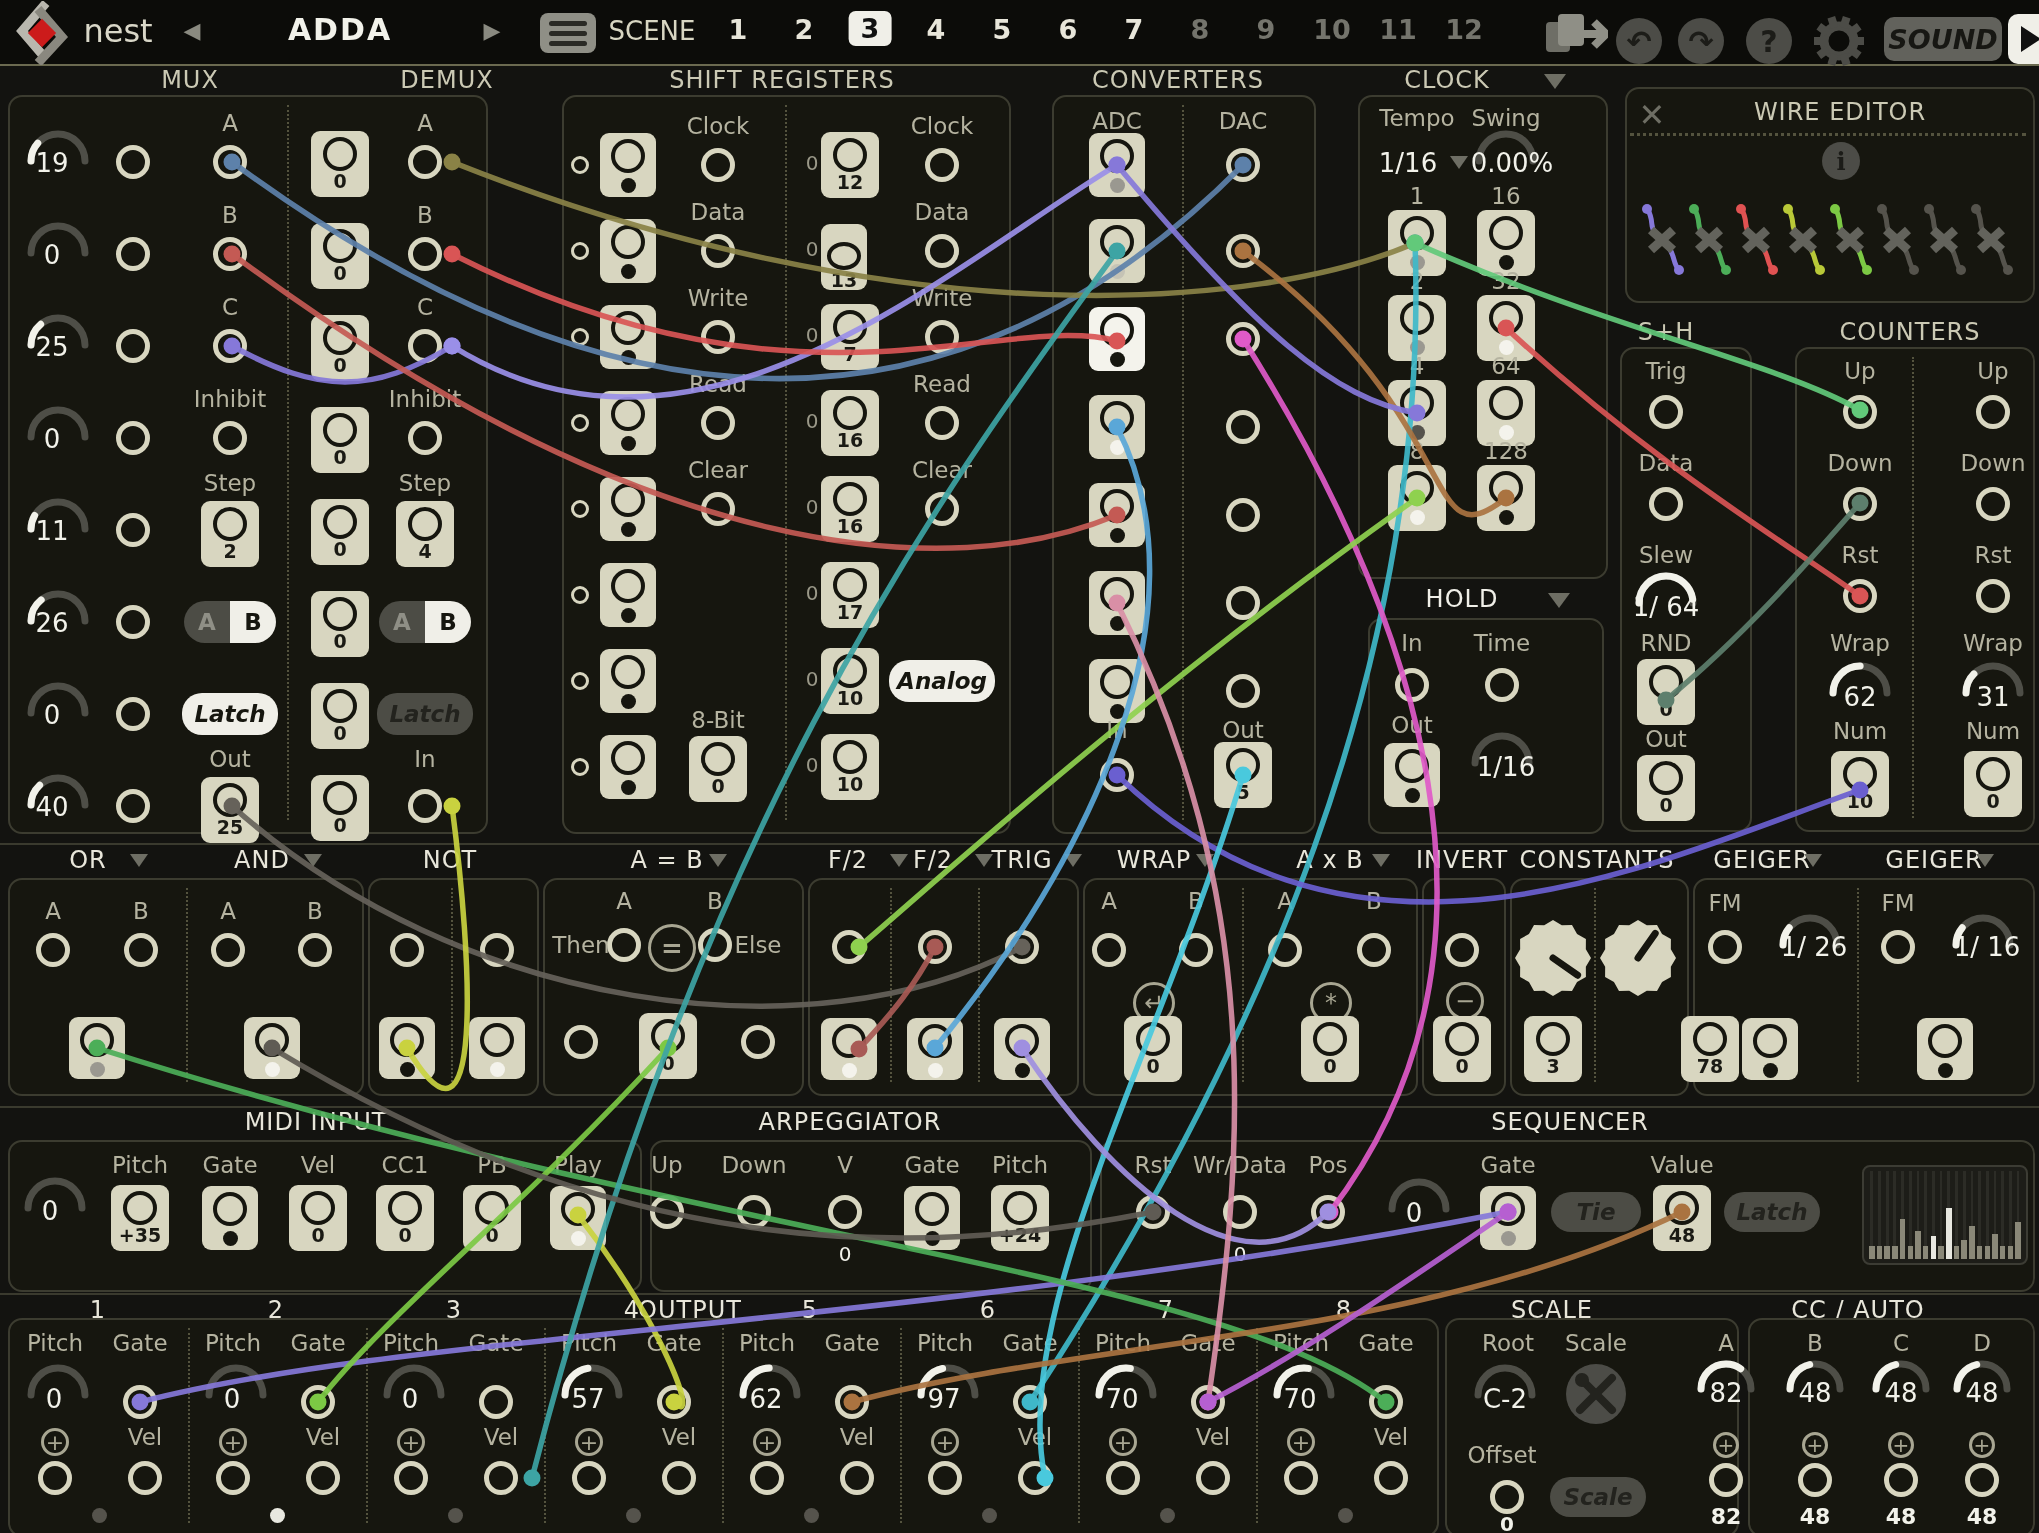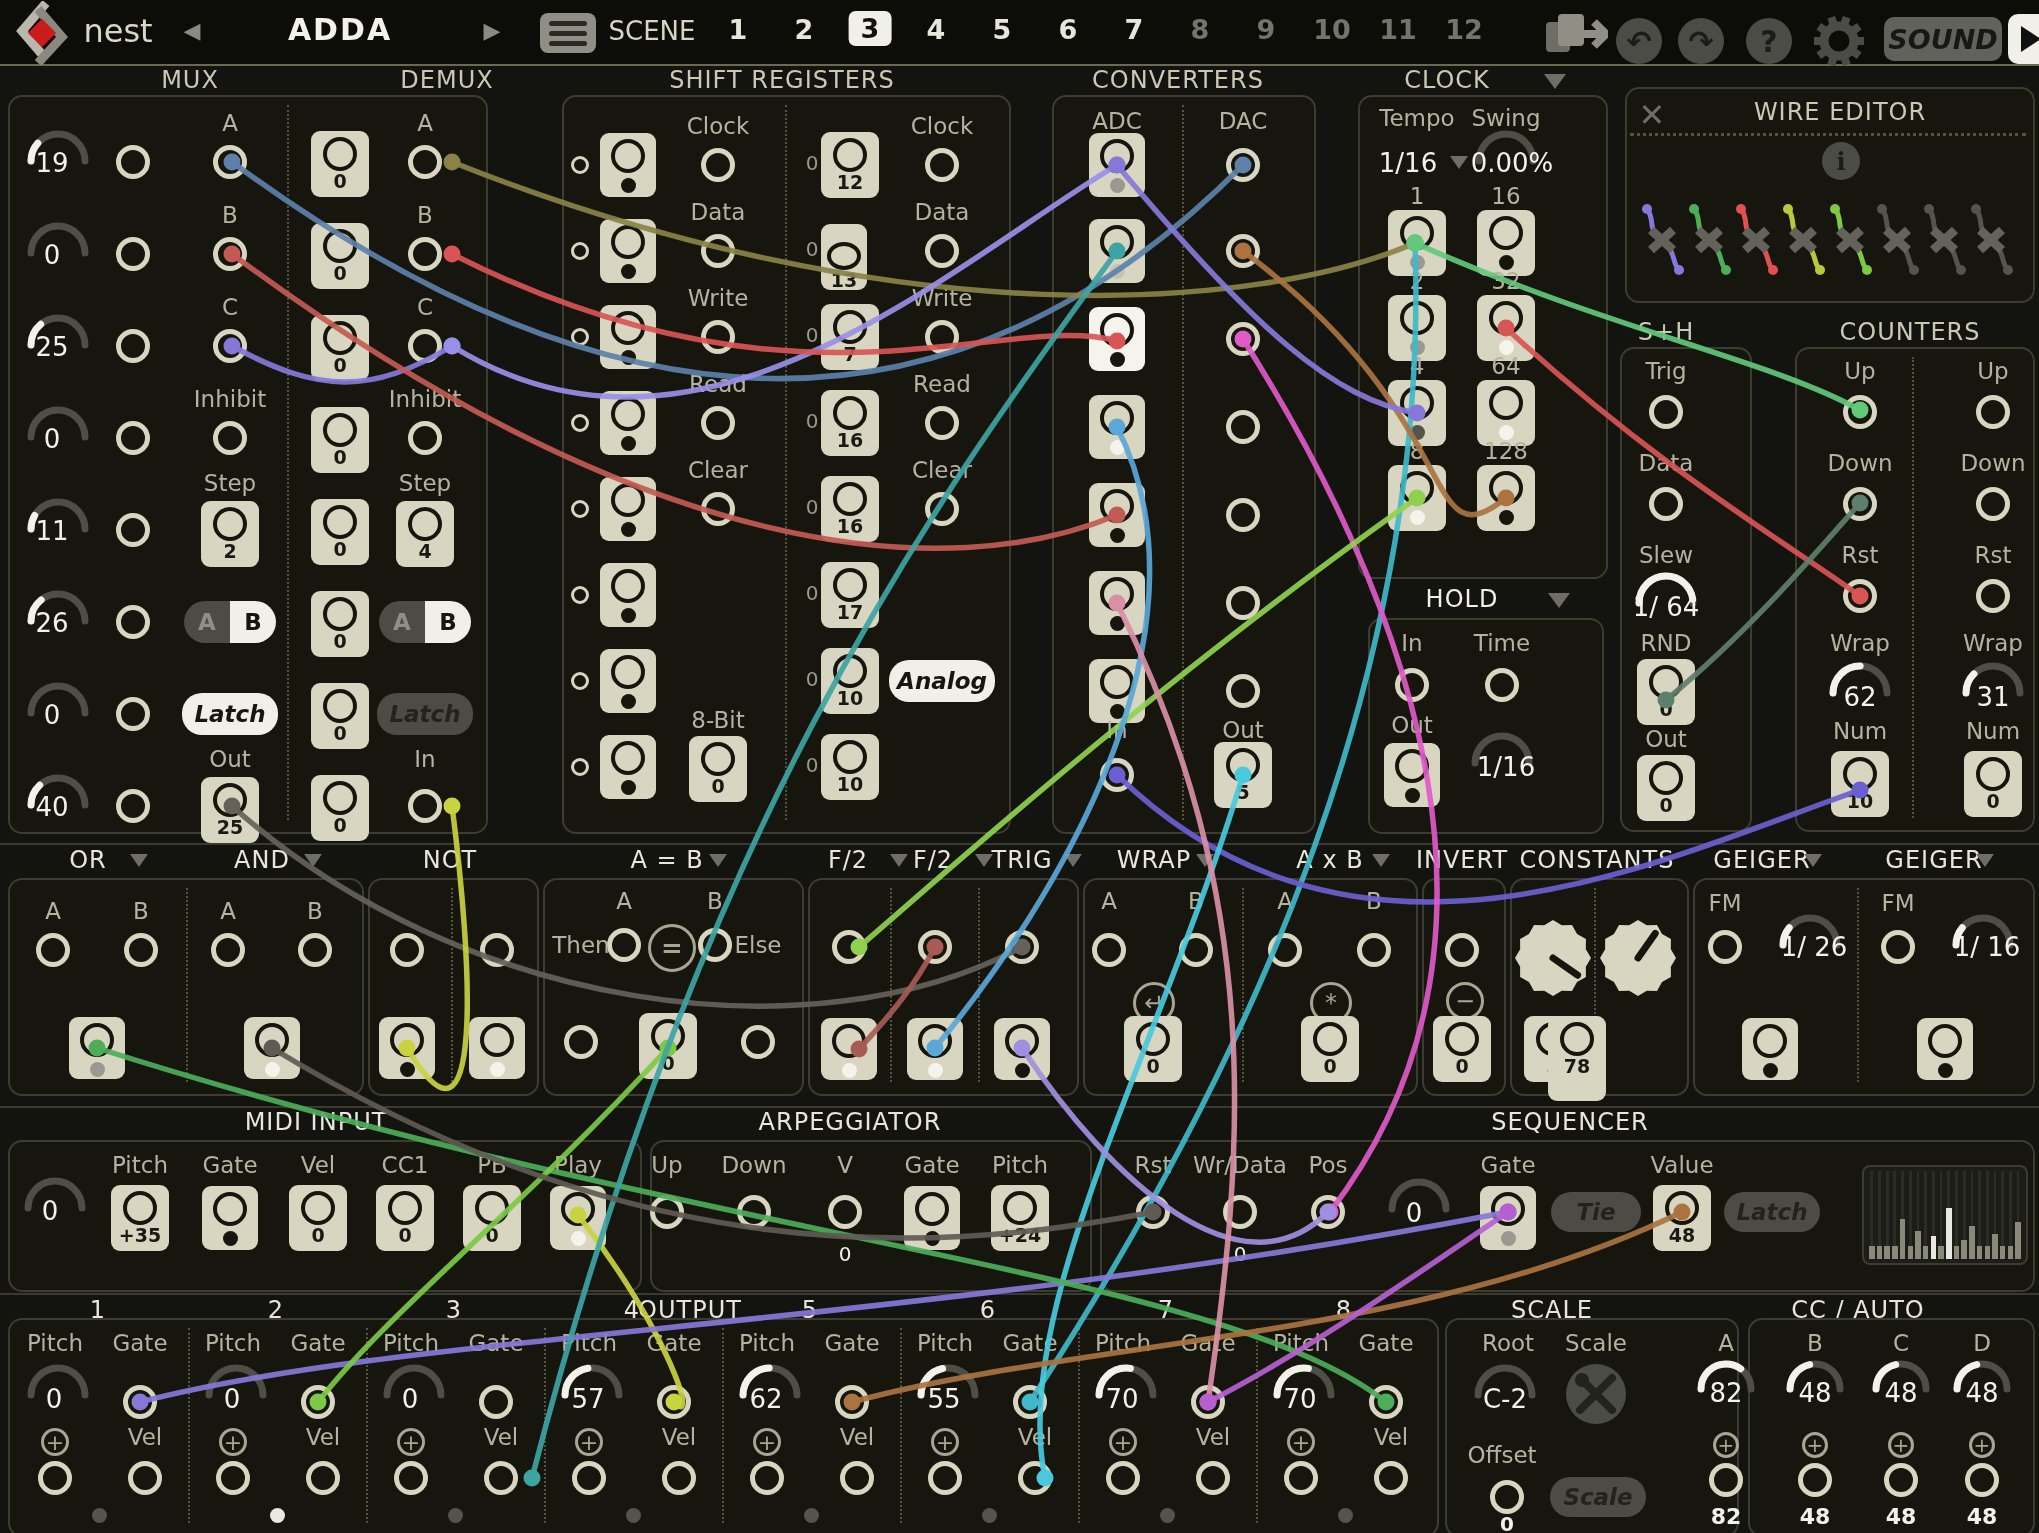--- a/index.html
+++ b/index.html
@@ -724,21 +724,21 @@
       <line x1="42" y1="42" x2="66.57456132866976" y2="59.20729309053138" stroke="#16160f" stroke-width="7" stroke-linecap="round"></line>
     </svg>
     <div class="jackbox" style="left: 1524px; top: 1016px; width: 58px; height: 66px; padding-top: 6px;">
       <div class="ring" style="width: 34px; height: 34px;"></div>
       <div class="bval">3</div>
     </div>
     <svg width="84" height="84" style="left: 1596px; top: 916px;">
       <polygon points="80,42 74.84147809382833,50.7998475334857 74.90896534380867,61 66.04163056034261,66.04163056034261 61,74.90896534380866 50.7998475334857,74.84147809382833 42,80 33.20015246651429,74.84147809382833 23.000000000000007,74.90896534380867 17.958369439657385,66.04163056034261 9.091034656191326,61 9.158521906171678,50.79984753348572 4,42.00000000000001 9.158521906171671,33.20015246651431 9.091034656191333,22.999999999999996 17.95836943965738,17.958369439657385 22.999999999999982,9.09103465619134 33.2001524665143,9.158521906171678 41.99999999999999,4 50.79984753348572,9.158521906171678 61,9.091034656191333 66.04163056034261,17.95836943965738 74.90896534380866,22.999999999999982 74.84147809382833,33.2001524665143 " fill="#d8d6c0"></polygon>
       <line x1="42" y1="42" x2="59.20729309053138" y2="17.425438671330244" stroke="#16160f" stroke-width="7" stroke-linecap="round"></line>
     </svg>
-    <div class="jackbox" style="left: 1548px; top: 1016px; width: 58px; height: 85px; padding-top: 6px;">
+    <div class="jackbox" style="left: 1681px; top: 1016px; width: 58px; height: 66px; padding-top: 6px;">
       <div class="ring" style="width: 34px; height: 34px;"></div>
       <div class="bval">78</div>
     </div>
     <div class="lbl" style="left: 1725px; top: 890px;">FM</div>
     <div class="port" style="left: 1708px; top: 930px; width: 34px; height: 34px;"></div>
     <svg width="64" height="39" style="left: 1778px; top: 913px;">
       <path d="M 5 32 A 27 27 0 0 1 59 32" fill="none" stroke="#4e4e47" stroke-width="7" stroke-linecap="round"></path>
       <path d="M 5 32 A 27 27 0 0 1 59 32" fill="none" stroke="#f2f2ea" stroke-width="7" stroke-linecap="round" stroke-dasharray="18.661060362323372 169.64600329384882"></path>
     </svg>
     <div class="val" style="left: 1814px; top: 932px;">1/ 26</div>
@@ -997,21 +997,21 @@
     <div class="port" style="left: 750px; top: 1461px; width: 34px; height: 34px;"></div>
     <div class="port" style="left: 840px; top: 1461px; width: 34px; height: 34px;"></div>
     <div style="position: absolute; left: 804px; top: 1508px; width: 15px; height: 15px; border-radius: 50%; background: rgb(85, 83, 76);"></div>
     <div class="dotline" style="left: 900px; top: 1328px; height: 195px;"></div>
     <div class="lbl" style="left: 945px; top: 1330px;">Pitch</div>
     <div class="lbl" style="left: 1030px; top: 1330px;">Gate</div>
     <svg width="64" height="39" style="left: 916px; top: 1363px;">
       <path d="M 5 32 A 27 27 0 0 1 59 32" fill="none" stroke="#4e4e47" stroke-width="7" stroke-linecap="round"></path>
       <path d="M 5 32 A 27 27 0 0 1 59 32" fill="none" stroke="#f2f2ea" stroke-width="7" stroke-linecap="round" stroke-dasharray="36.73437079197514 169.64600329384882"></path>
     </svg>
-    <div class="val" style="left: 944px; top: 1384px;">55</div>
+    <div class="val" style="left: 944px; top: 1384px;">97</div>
     <div class="port" style="left: 1013px; top: 1385px; width: 34px; height: 34px;"></div>
     <div style="position: absolute; left: 931px; top: 1428px; width: 28px; height: 28px; border: 3px solid rgb(168, 166, 146); border-radius: 50%; color: rgb(168, 166, 146); display: flex; align-items: center; justify-content: center; font-size: 22px; box-sizing: border-box;">+</div>
     <div class="lbl" style="left: 1035px; top: 1424px;">Vel</div>
     <div class="port" style="left: 928px; top: 1461px; width: 34px; height: 34px;"></div>
     <div class="port" style="left: 1018px; top: 1461px; width: 34px; height: 34px;"></div>
     <div style="position: absolute; left: 982px; top: 1508px; width: 15px; height: 15px; border-radius: 50%; background: rgb(85, 83, 76);"></div>
     <div class="dotline" style="left: 1078px; top: 1328px; height: 195px;"></div>
     <div class="lbl" style="left: 1123px; top: 1330px;">Pitch</div>
     <div class="lbl" style="left: 1208px; top: 1330px;">Gate</div>
     <svg width="64" height="39" style="left: 1094px; top: 1363px;">

